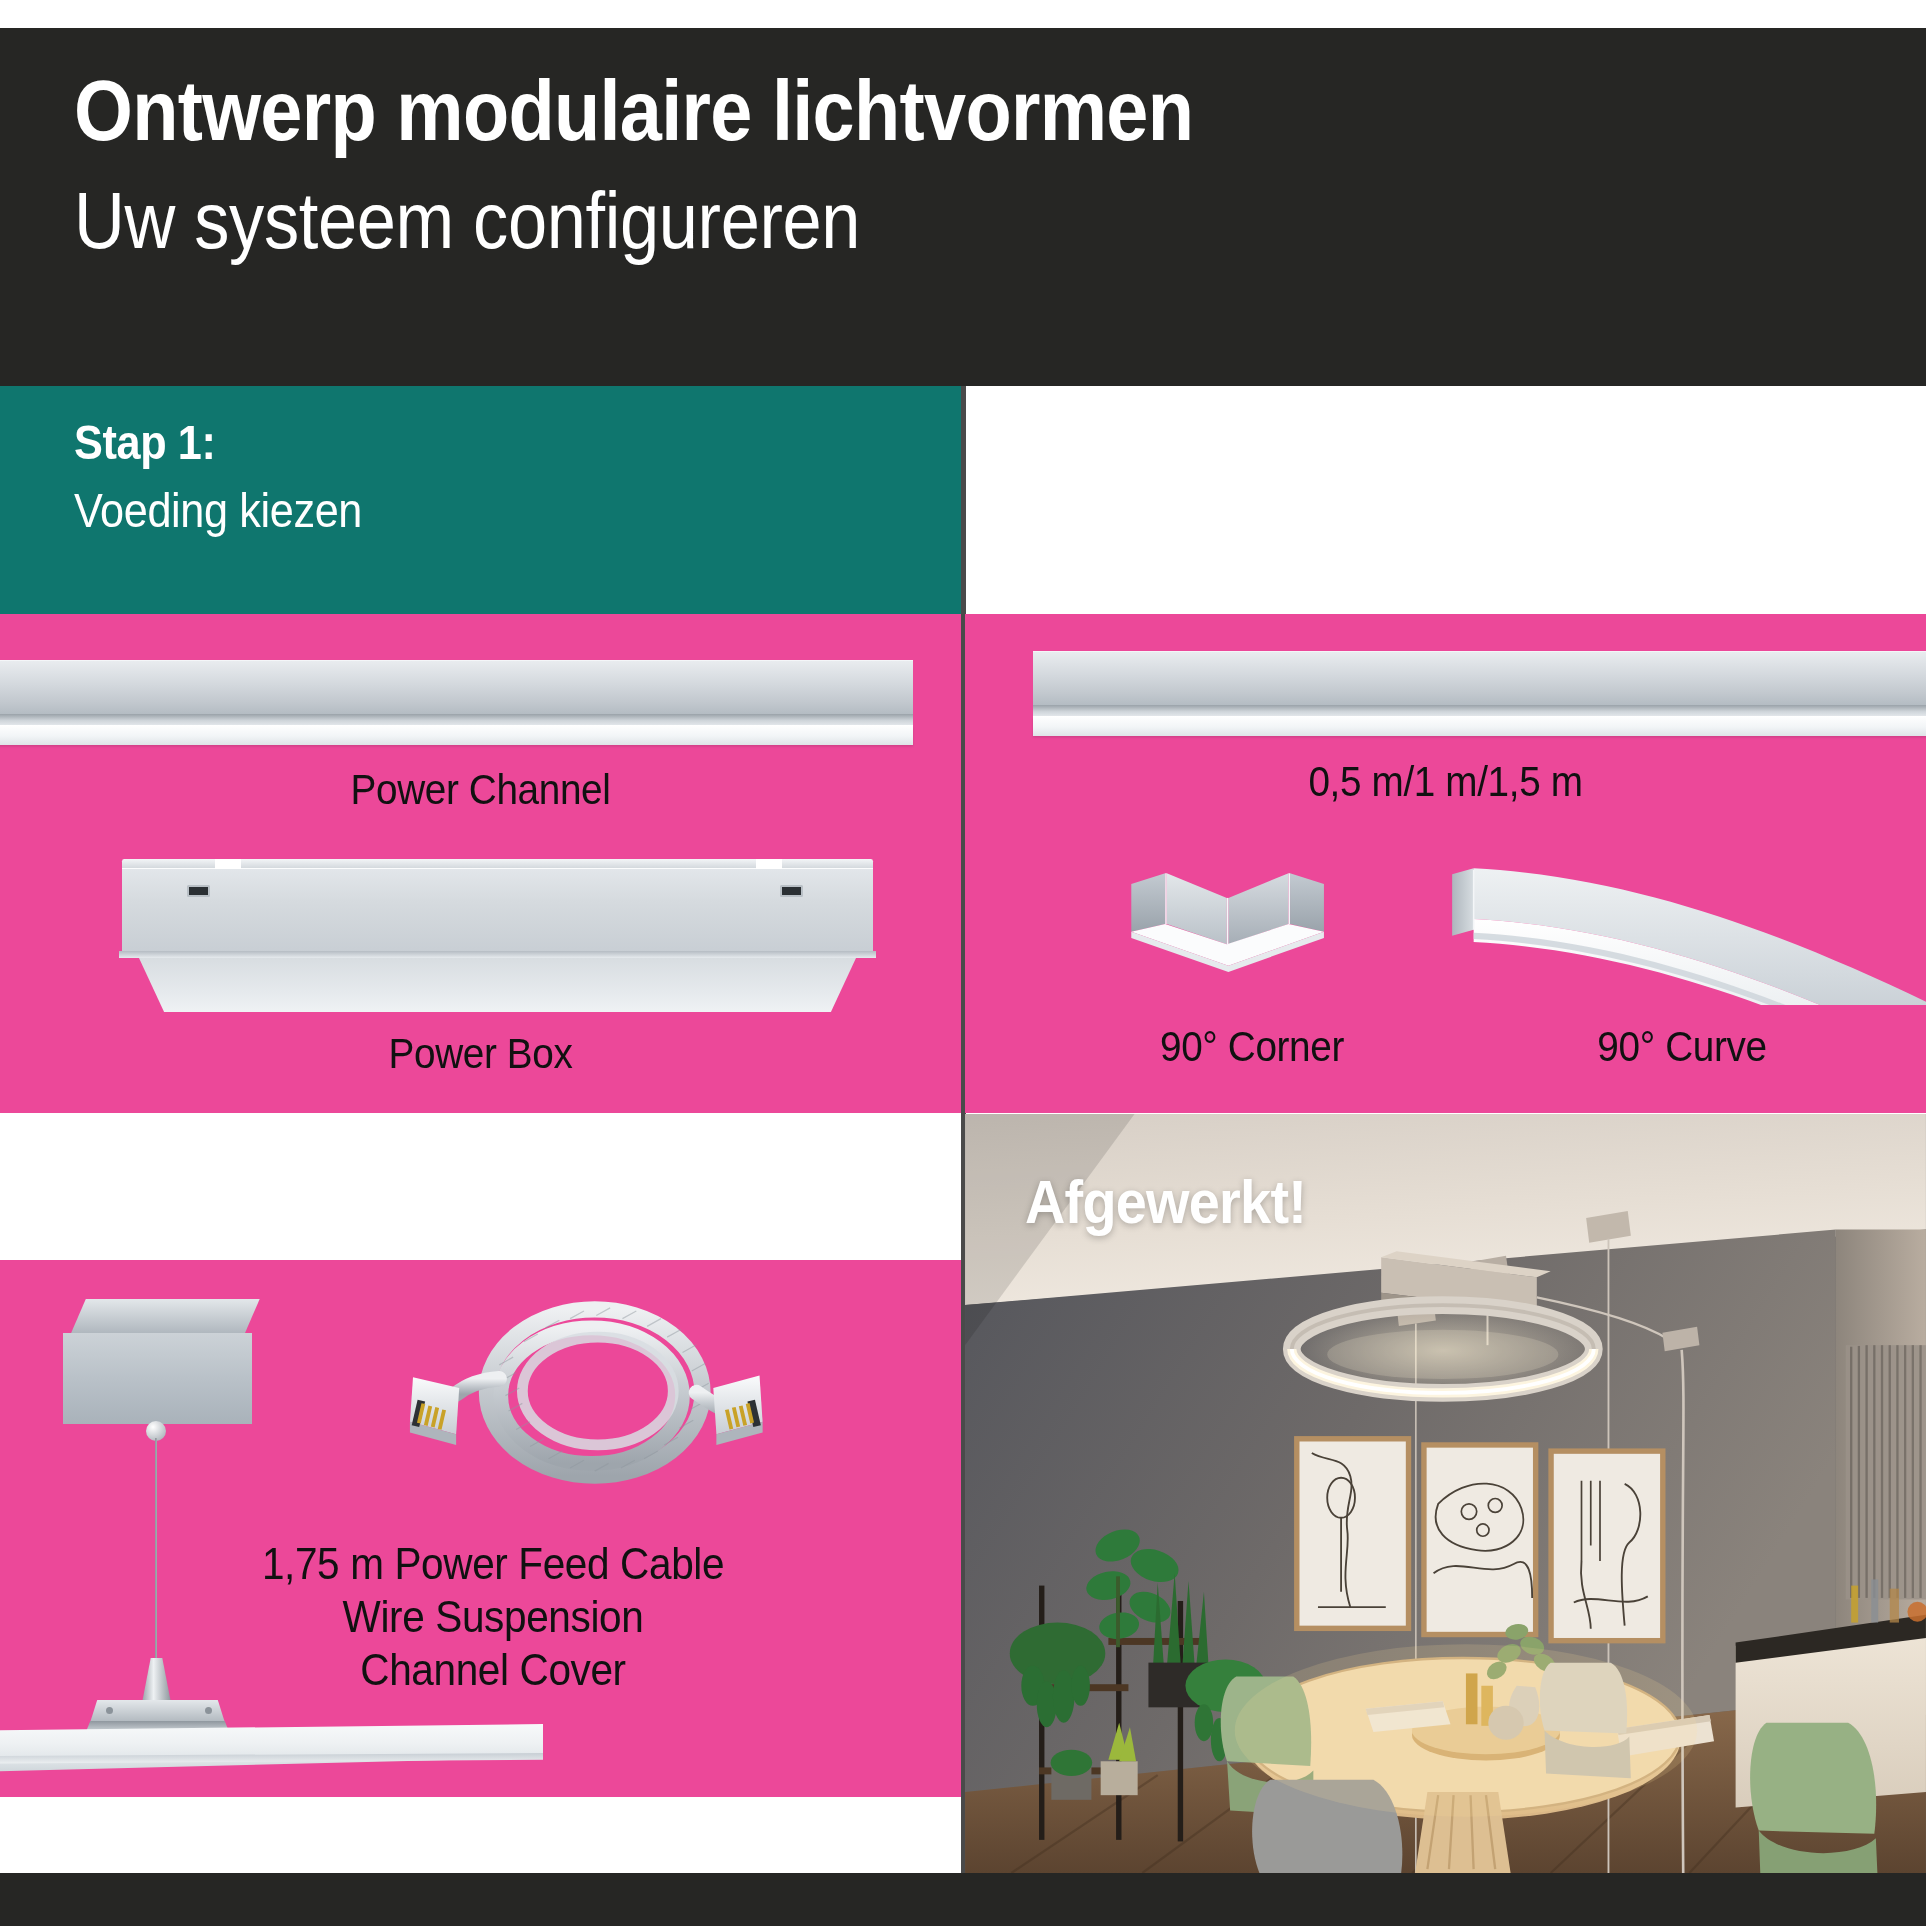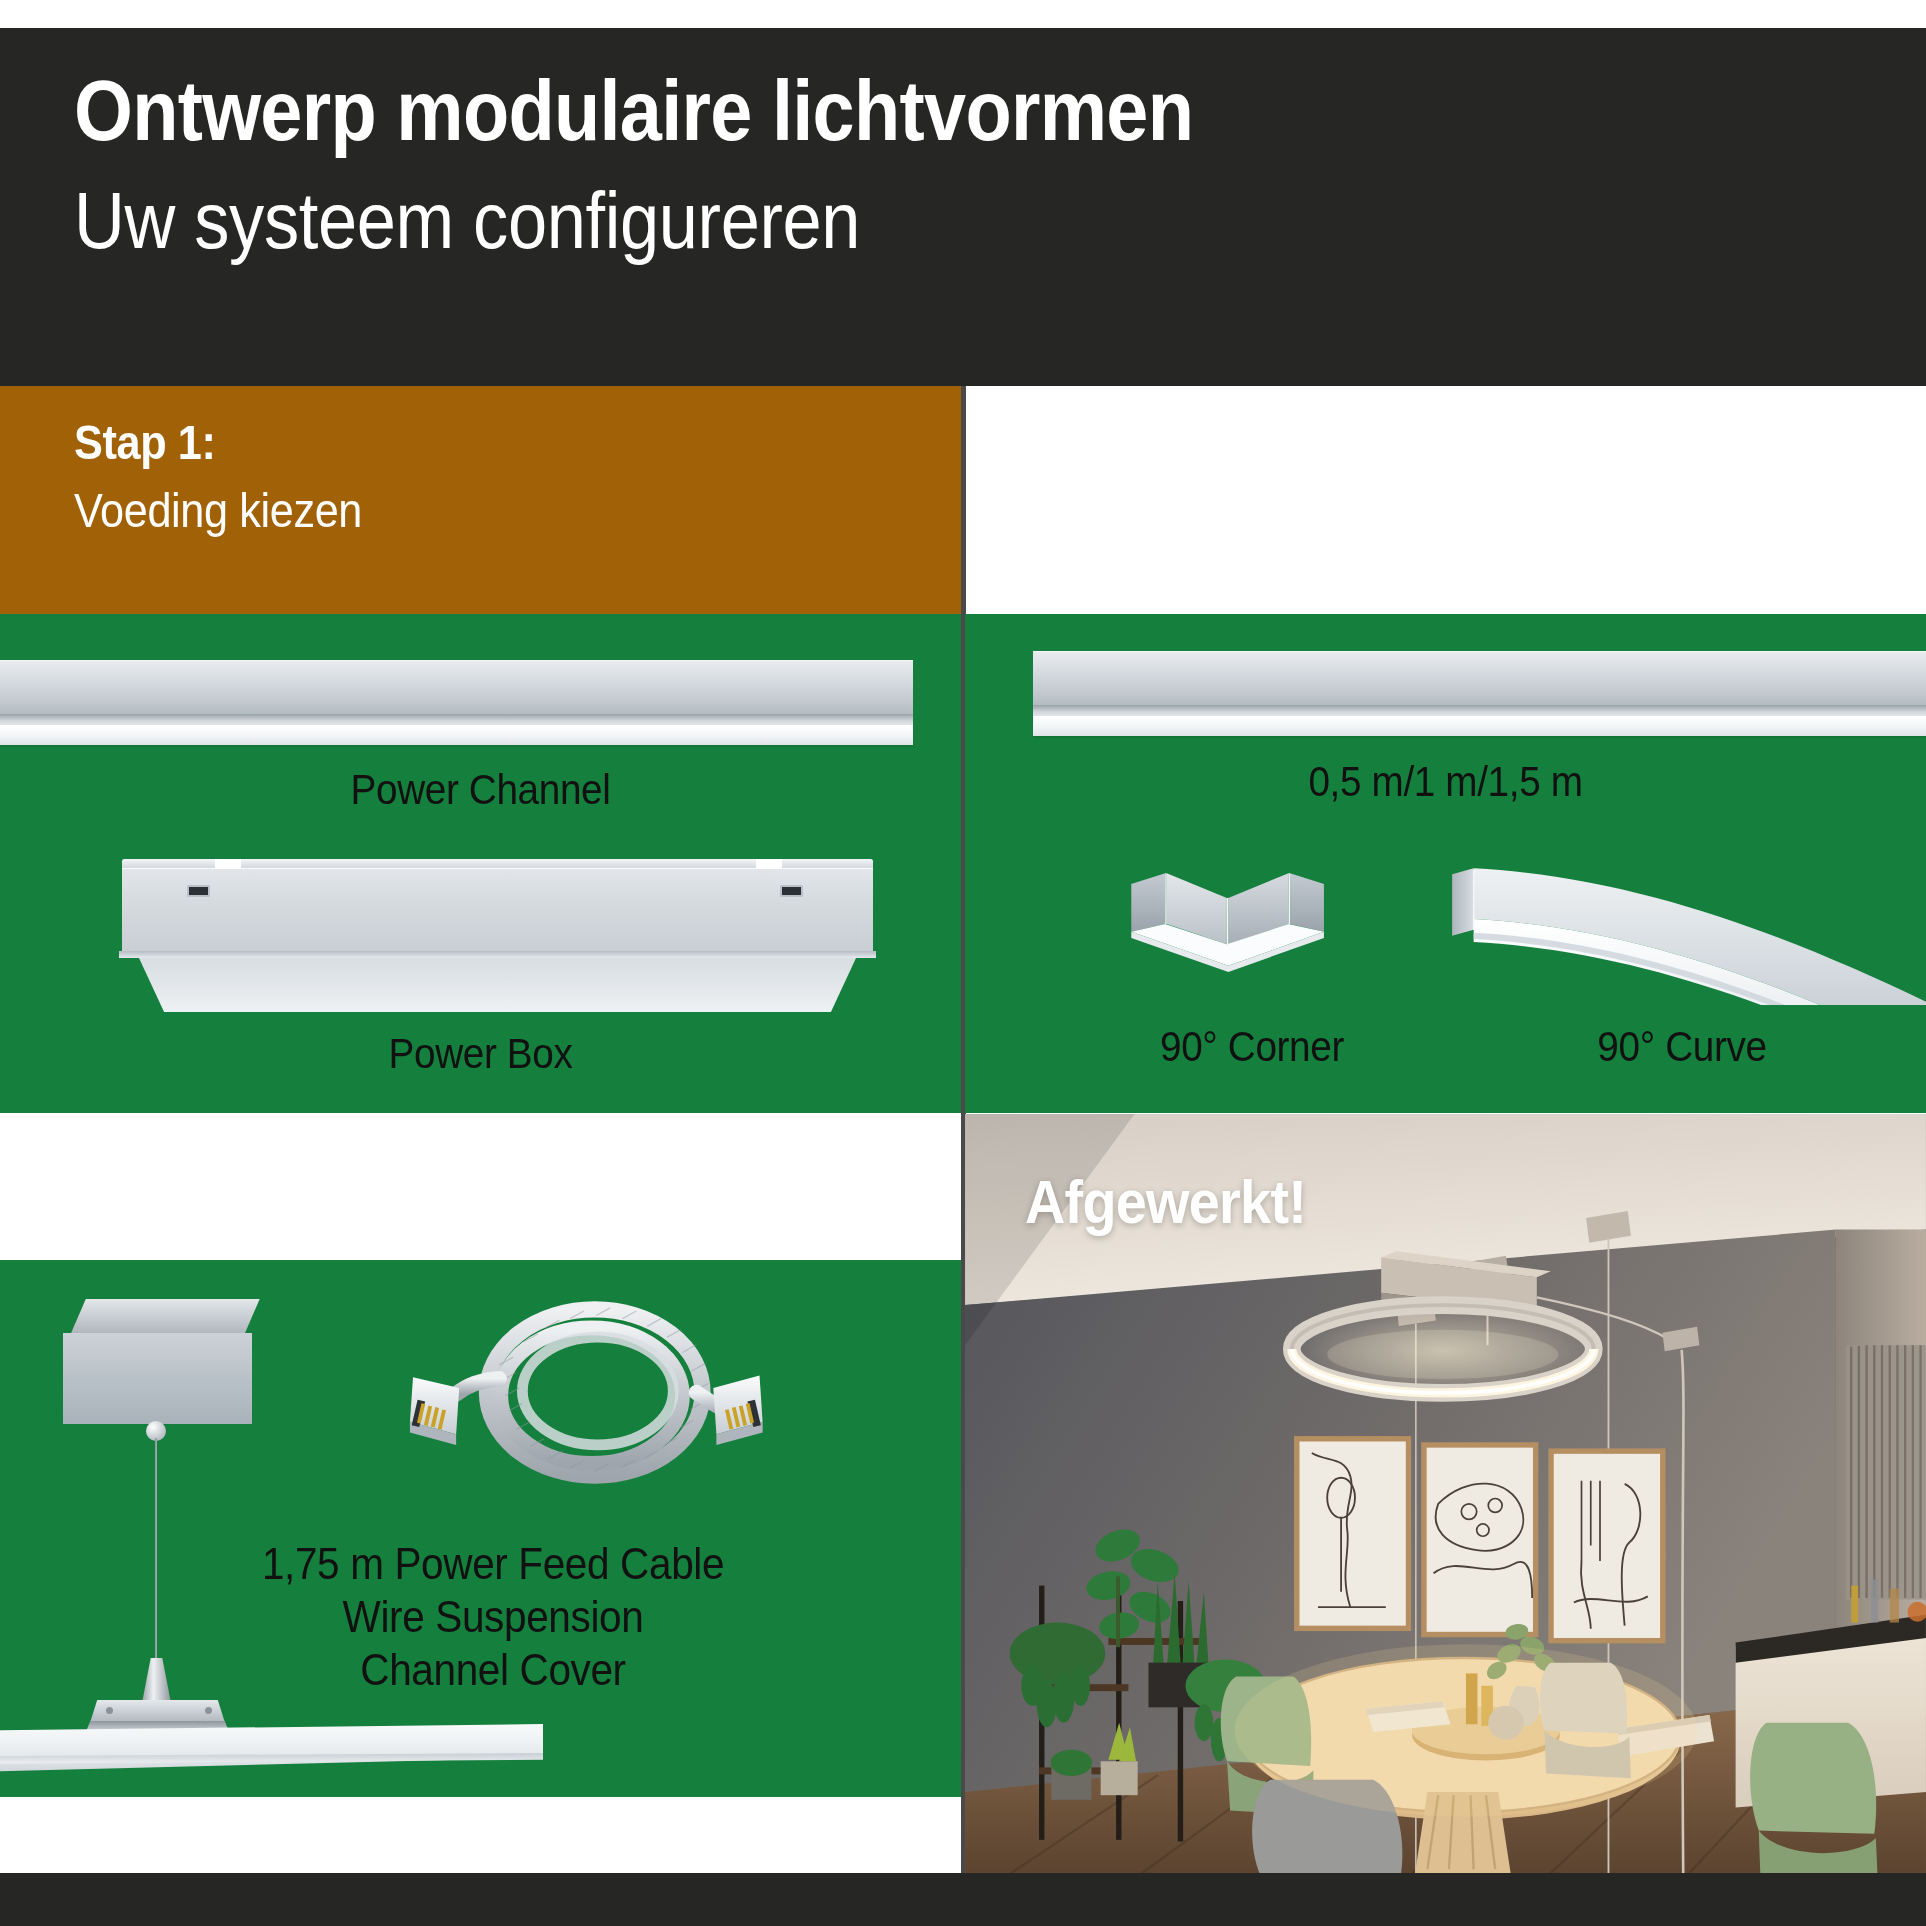--- a/index.html
+++ b/index.html
@@ -13,29 +13,29 @@
   .header{position:absolute;left:0;top:0;width:1926px;height:358px;background:#262624;}
   .header-title{position:absolute;left:74px;top:37px;font-size:86px;line-height:1.06;
       font-weight:700;color:#ffffff;letter-spacing:-0.8px;font-stretch:condensed;
       transform:scaleX(0.88);transform-origin:left top;white-space:nowrap;}
   .header-sub{position:absolute;left:74px;top:151px;font-size:80px;line-height:1.06;
       font-weight:400;color:#ffffff;letter-spacing:-0.4px;
       transform:scaleX(0.88);transform-origin:left top;white-space:nowrap;}
 
   
   .band{position:absolute;top:358px;height:228px;}
-  .band-left{left:0;width:961px;background:#a16207;}
+  .band-left{left:0;width:961px;background:#0f766e;}
   .band-right{left:965px;width:961px;background:#6e6e6e;}
   .band-kicker{position:absolute;left:74px;top:29px;font-size:48px;font-weight:700;
       color:#fff;letter-spacing:-0.4px;transform:scaleX(0.9);transform-origin:left top;white-space:nowrap;}
   .band-sub{position:absolute;left:74px;top:97px;font-size:48px;font-weight:400;
       color:#fff;letter-spacing:-0.4px;transform:scaleX(0.9);transform-origin:left top;white-space:nowrap;}
 
   
-  .panel{position:absolute;background:#15803d;overflow:hidden;}
+  .panel{position:absolute;background:#ec4899;overflow:hidden;}
   .panel-l1{left:0;top:586px;width:961px;height:499px;}
   .panel-r1{left:965px;top:586px;width:961px;height:499px;}
 
   .vdiv{position:absolute;left:961px;top:358px;width:4.6px;height:1492px;background:#4a4a4a;}
 
   
   .rail-l{position:absolute;left:-23px;top:46px;width:936px;height:85px;}
   .rail-body{position:absolute;left:0;top:0;width:100%;height:54px;
       background:linear-gradient(180deg,#e9ecef 0%,#d3d8dd 45%,#c2c8ce 78%,#b4bcc3 100%);
       border-top:1.5px solid #f4f6f8;}

